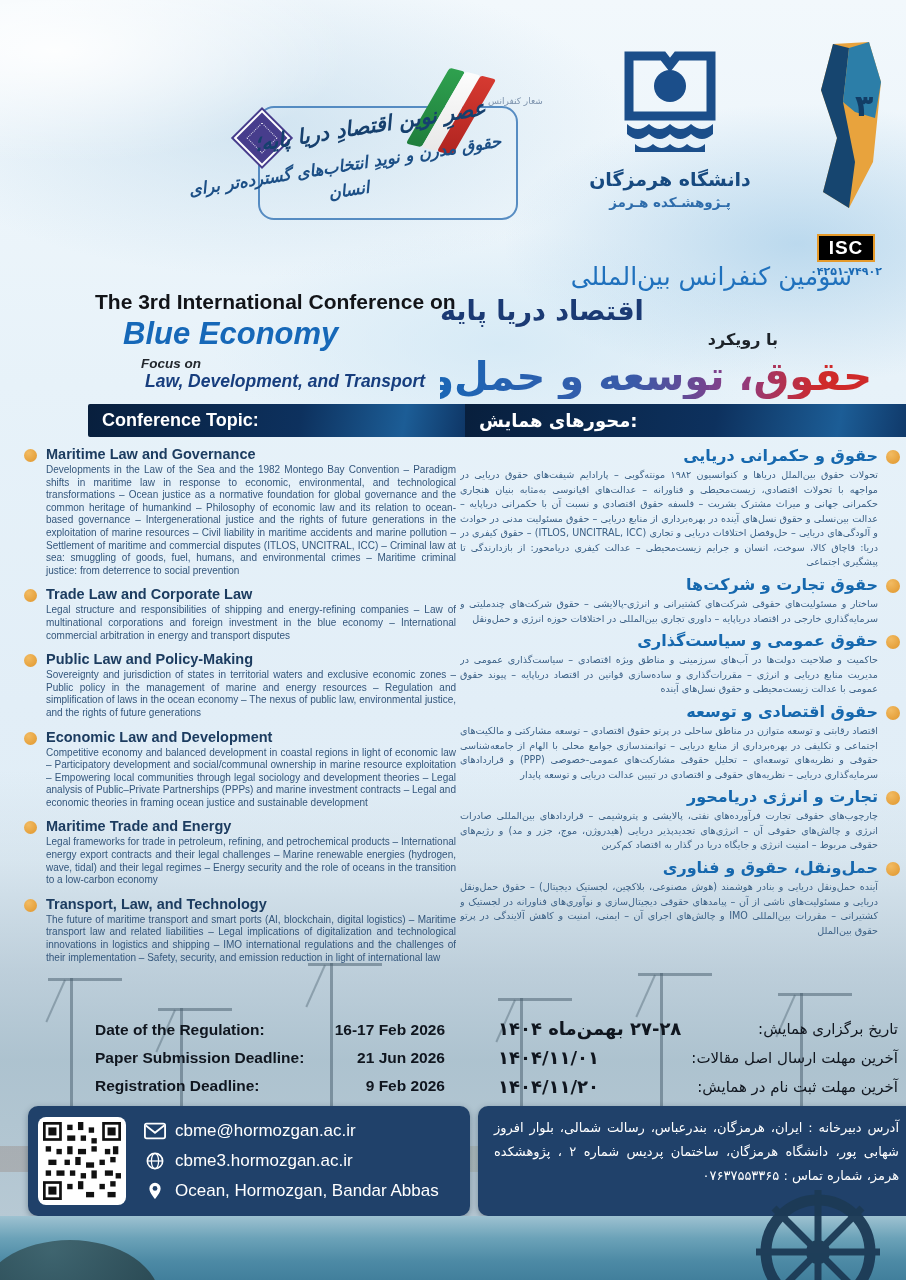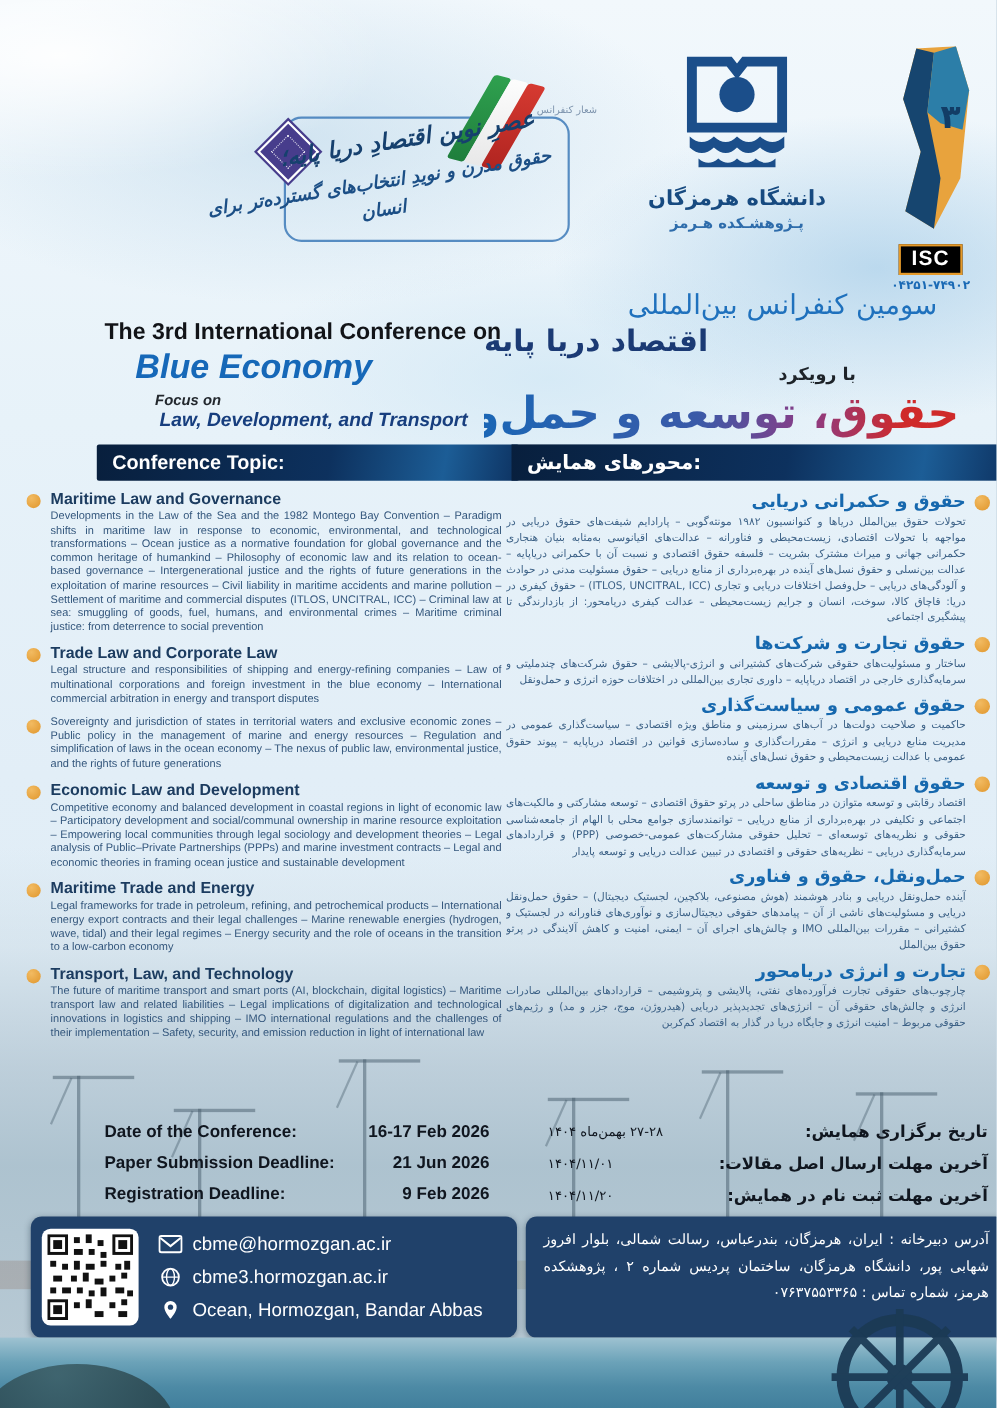--- a/index.html
+++ b/index.html
@@ -28,21 +28,21 @@
   .flag-ribbon i:nth-child(3){left:40px;background:linear-gradient(170deg,#d63a31,#b02420);}
   .motto-l1{position:absolute;right:30px;top:52px;width:260px;transform:rotate(-9deg);
     font-size:21px;font-weight:bold;font-style:italic;color:#16406e;text-align:center;}
   .motto-l2{position:absolute;right:18px;top:92px;width:330px;transform:rotate(-9deg);
     font-size:16.5px;font-weight:bold;font-style:italic;color:#1c4f86;text-align:center;line-height:1.5;}
   .slogan-label{position:absolute;left:468px;top:96px;font-size:9px;color:#7d93ad;margin-left:20px;}
   .uni-block{position:absolute;left:585px;top:50px;width:170px;text-align:center;}
   .uni-name{margin-top:6px;font-size:19px;font-weight:bold;color:#174a80;}
   .uni-institute{margin-top:4px;font-size:13.5px;font-weight:bold;color:#2e6cab;letter-spacing:1px;}
   .emblem-col{position:absolute;left:800px;top:42px;width:92px;text-align:center;}
-  .isc-box{display:inline-block;margin-top:7px;padding:1px 10px;background:#000;border:2.5px solid #e59a2a;
+  .isc-box{display:inline-block;margin-top:20px;padding:1px 10px;background:#000;border:2.5px solid #e59a2a;
     border-radius:0;color:#fff;font-weight:bold;font-size:19px;letter-spacing:1px;}
   .isc-code{margin-top:3px;font-size:11px;font-weight:bold;color:#1a6ab5;}
   
   .title-en{position:absolute;left:95px;top:290px;width:400px;}
   .ten1{font-size:21px;font-weight:bold;color:#121418;}
   .ten2{margin:2px 0 4px 28px;font-size:31px;font-weight:bold;font-style:italic;color:#1668b8;}
   .ten3{margin-left:46px;font-size:13.5px;font-style:italic;font-weight:bold;color:#23282e;}
   .ten4{margin-left:50px;font-size:17.5px;font-weight:bold;font-style:italic;color:#173e7e;}
   .title-fa{position:absolute;left:440px;top:262px;width:434px;}
   .tfa1{font-size:25px;color:#1f71bd;text-align:right;margin-right:22px;white-space:nowrap;}
@@ -84,22 +84,22 @@
   .cranes div:nth-child(5){left:660px;height:175px;}
   .cranes div:nth-child(6){left:800px;height:155px;}
   .containers-band{position:absolute;bottom:46px;left:0;right:0;height:26px;opacity:.4;
     background:repeating-linear-gradient(90deg,rgba(130,90,70,.55) 0 42px,rgba(86,108,128,.55) 42px 84px,rgba(148,138,100,.5) 84px 126px);}
   
   .dates-en{position:absolute;left:95px;top:1016px;width:350px;}
   .dates-en .row{display:flex;justify-content:space-between;height:28px;align-items:center;}
   .dates-en .lbl,.dates-en .val{font-size:15.5px;font-weight:bold;color:#10161f;}
   .dates-fa{position:absolute;left:498px;top:1014px;width:400px;direction:rtl;}
   .dates-fa .row{display:flex;justify-content:space-between;height:29px;align-items:center;}
-  .dates-fa .lbl{font-size:15px;font-weight:bold;color:#10161f;font-family:"DejaVu Sans",sans-serif;}
-  .dates-fa .val{font-size:12px;font-weight:normal;color:#10161f;font-family:"DejaVu Sans",sans-serif;}
+  .dates-fa .lbl{font-size:15px;font-weight:normal;color:#10161f;font-family:"DejaVu Sans",sans-serif;}
+  .dates-fa .val{font-size:18px;font-weight:bold;color:#10161f;font-family:"DejaVu Sans",sans-serif;}
   
   .panel{position:absolute;top:1106px;height:110px;background:#20416a;border-radius:10px;
     box-shadow:0 2px 6px rgba(10,30,50,.35);}
   .panel-left{left:28px;width:442px;}
   .panel-right{left:478px;width:437px;padding:10px 16px;box-sizing:border-box;}
   .qr-box{position:absolute;left:10px;top:11px;width:88px;height:88px;background:#fff;border-radius:8px;padding:5px;box-sizing:border-box;}
   .contacts{position:absolute;left:116px;top:10px;width:320px;}
   .contact-row{display:flex;align-items:center;height:30px;color:#fff;}
   .contact-row .cicon{width:22px;height:18px;margin-right:9px;flex:0 0 22px;}
   .contact-row .ctext{font-size:17px;color:#fff;}
@@ -188,20 +188,21 @@
       <div class="topic-title-en">Maritime Law and Governance</div>
       <div class="topic-body-en">Developments in the Law of the Sea and the 1982 Montego Bay Convention – Paradigm shifts in maritime law in response to economic, environmental, and technological transformations – Ocean justice as a normative foundation for global governance and the common heritage of humankind – Philosophy of economic law and its relation to ocean-based governance – Intergenerational justice and the rights of future generations in the exploitation of marine resources – Civil liability in maritime accidents and marine pollution – Settlement of maritime and commercial disputes (ITLOS, UNCITRAL, ICC) – Criminal law at sea: smuggling of goods, fuel, humans, and environmental crimes – Maritime criminal justice: from deterrence to social prevention</div>
     </div>
     <div class="topic">
       <span class="bullet"></span>
       <div class="topic-title-en">Trade Law and Corporate Law</div>
       <div class="topic-body-en">Legal structure and responsibilities of shipping and energy-refining companies – Law of multinational corporations and foreign investment in the blue economy – International commercial arbitration in energy and transport disputes</div>
     </div>
     <div class="topic">
       <span class="bullet"></span>
+      <div class="topic-title-en">Public Law and Policy-Making</div>
       <div class="topic-body-en">Sovereignty and jurisdiction of states in territorial waters and exclusive economic zones – Public policy in the management of marine and energy resources – Regulation and simplification of laws in the ocean economy – The nexus of public law, environmental justice, and the rights of future generations</div>
     </div>
     <div class="topic">
       <span class="bullet"></span>
       <div class="topic-title-en">Economic Law and Development</div>
       <div class="topic-body-en">Competitive economy and balanced development in coastal regions in light of economic law – Participatory development and social/communal ownership in marine resource exploitation – Empowering local communities through legal sociology and development theories – Legal analysis of Public–Private Partnerships (PPPs) and marine investment contracts – Legal and economic theories in framing ocean justice and sustainable development</div>
     </div>
     <div class="topic">
       <span class="bullet"></span>
       <div class="topic-title-en">Maritime Trade and Energy</div>
@@ -230,33 +231,33 @@
       <div class="topic-title-fa">حقوق عمومی و سیاست‌گذاری</div>
       <div class="topic-body-fa">حاکمیت و صلاحیت دولت‌ها در آب‌های سرزمینی و مناطق ویژه اقتصادی – سیاست‌گذاری عمومی در مدیریت منابع دریایی و انرژی – مقررات‌گذاری و ساده‌سازی قوانین در اقتصاد دریاپایه – پیوند حقوق عمومی با عدالت زیست‌محیطی و حقوق نسل‌های آینده</div>
     </div>
     <div class="topic-fa">
       <span class="bullet"></span>
       <div class="topic-title-fa">حقوق اقتصادی و توسعه</div>
       <div class="topic-body-fa">اقتصاد رقابتی و توسعه متوازن در مناطق ساحلی در پرتو حقوق اقتصادی – توسعه مشارکتی و مالکیت‌های اجتماعی و تکلیفی در بهره‌برداری از منابع دریایی – توانمندسازی جوامع محلی با الهام از جامعه‌شناسی حقوقی و نظریه‌های توسعه‌ای – تحلیل حقوقی مشارکت‌های عمومی-خصوصی (PPP) و قراردادهای سرمایه‌گذاری دریایی – نظریه‌های حقوقی و اقتصادی در تبیین عدالت دریایی و توسعه پایدار</div>
     </div>
     <div class="topic-fa">
       <span class="bullet"></span>
+      <div class="topic-title-fa">تجارت و انرژی دریامحور</div>
+      <div class="topic-body-fa">چارچوب‌های حقوقی تجارت فرآورده‌های نفتی، پالایشی و پتروشیمی – قراردادهای بین‌المللی صادرات انرژی و چالش‌های حقوقی آن – انرژی‌های تجدیدپذیر دریایی (هیدروژن، موج، جزر و مد) و رژیم‌های حقوقی مربوط – امنیت انرژی و جایگاه دریا در گذار به اقتصاد کم‌کربن</div>
+    </div>
+    <div class="topic-fa">
+      <span class="bullet"></span>
       <div class="topic-title-fa">حمل‌ونقل، حقوق و فناوری</div>
       <div class="topic-body-fa">آینده حمل‌ونقل دریایی و بنادر هوشمند (هوش مصنوعی، بلاکچین، لجستیک دیجیتال) – حقوق حمل‌ونقل دریایی و مسئولیت‌های ناشی از آن – پیامدهای حقوقی دیجیتال‌سازی و نوآوری‌های فناورانه در لجستیک و کشتیرانی – مقررات بین‌المللی IMO و چالش‌های اجرای آن – ایمنی، امنیت و کاهش آلایندگی در پرتو حقوق بین‌الملل</div>
     </div>
-    <div class="topic-fa">
-      <span class="bullet"></span>
-      <div class="topic-title-fa">تجارت و انرژی دریامحور</div>
-      <div class="topic-body-fa">چارچوب‌های حقوقی تجارت فرآورده‌های نفتی، پالایشی و پتروشیمی – قراردادهای بین‌المللی صادرات انرژی و چالش‌های حقوقی آن – انرژی‌های تجدیدپذیر دریایی (هیدروژن، موج، جزر و مد) و رژیم‌های حقوقی مربوط – امنیت انرژی و جایگاه دریا در گذار به اقتصاد کم‌کربن</div>
-    </div>
   </div>
 
   <div class="dates-en">
     <div class="row">
-      <span class="lbl">Date of the Conference:</span>
+      <span class="lbl">Date of the Regulation:</span>
       <span class="val">16-17 Feb 2026</span>
     </div>
     <div class="row">
       <span class="lbl">Paper Submission Deadline:</span>
       <span class="val">21 Jun 2026</span>
     </div>
     <div class="row">
       <span class="lbl">Registration Deadline:</span>
       <span class="val">9 Feb 2026</span>
     </div>

